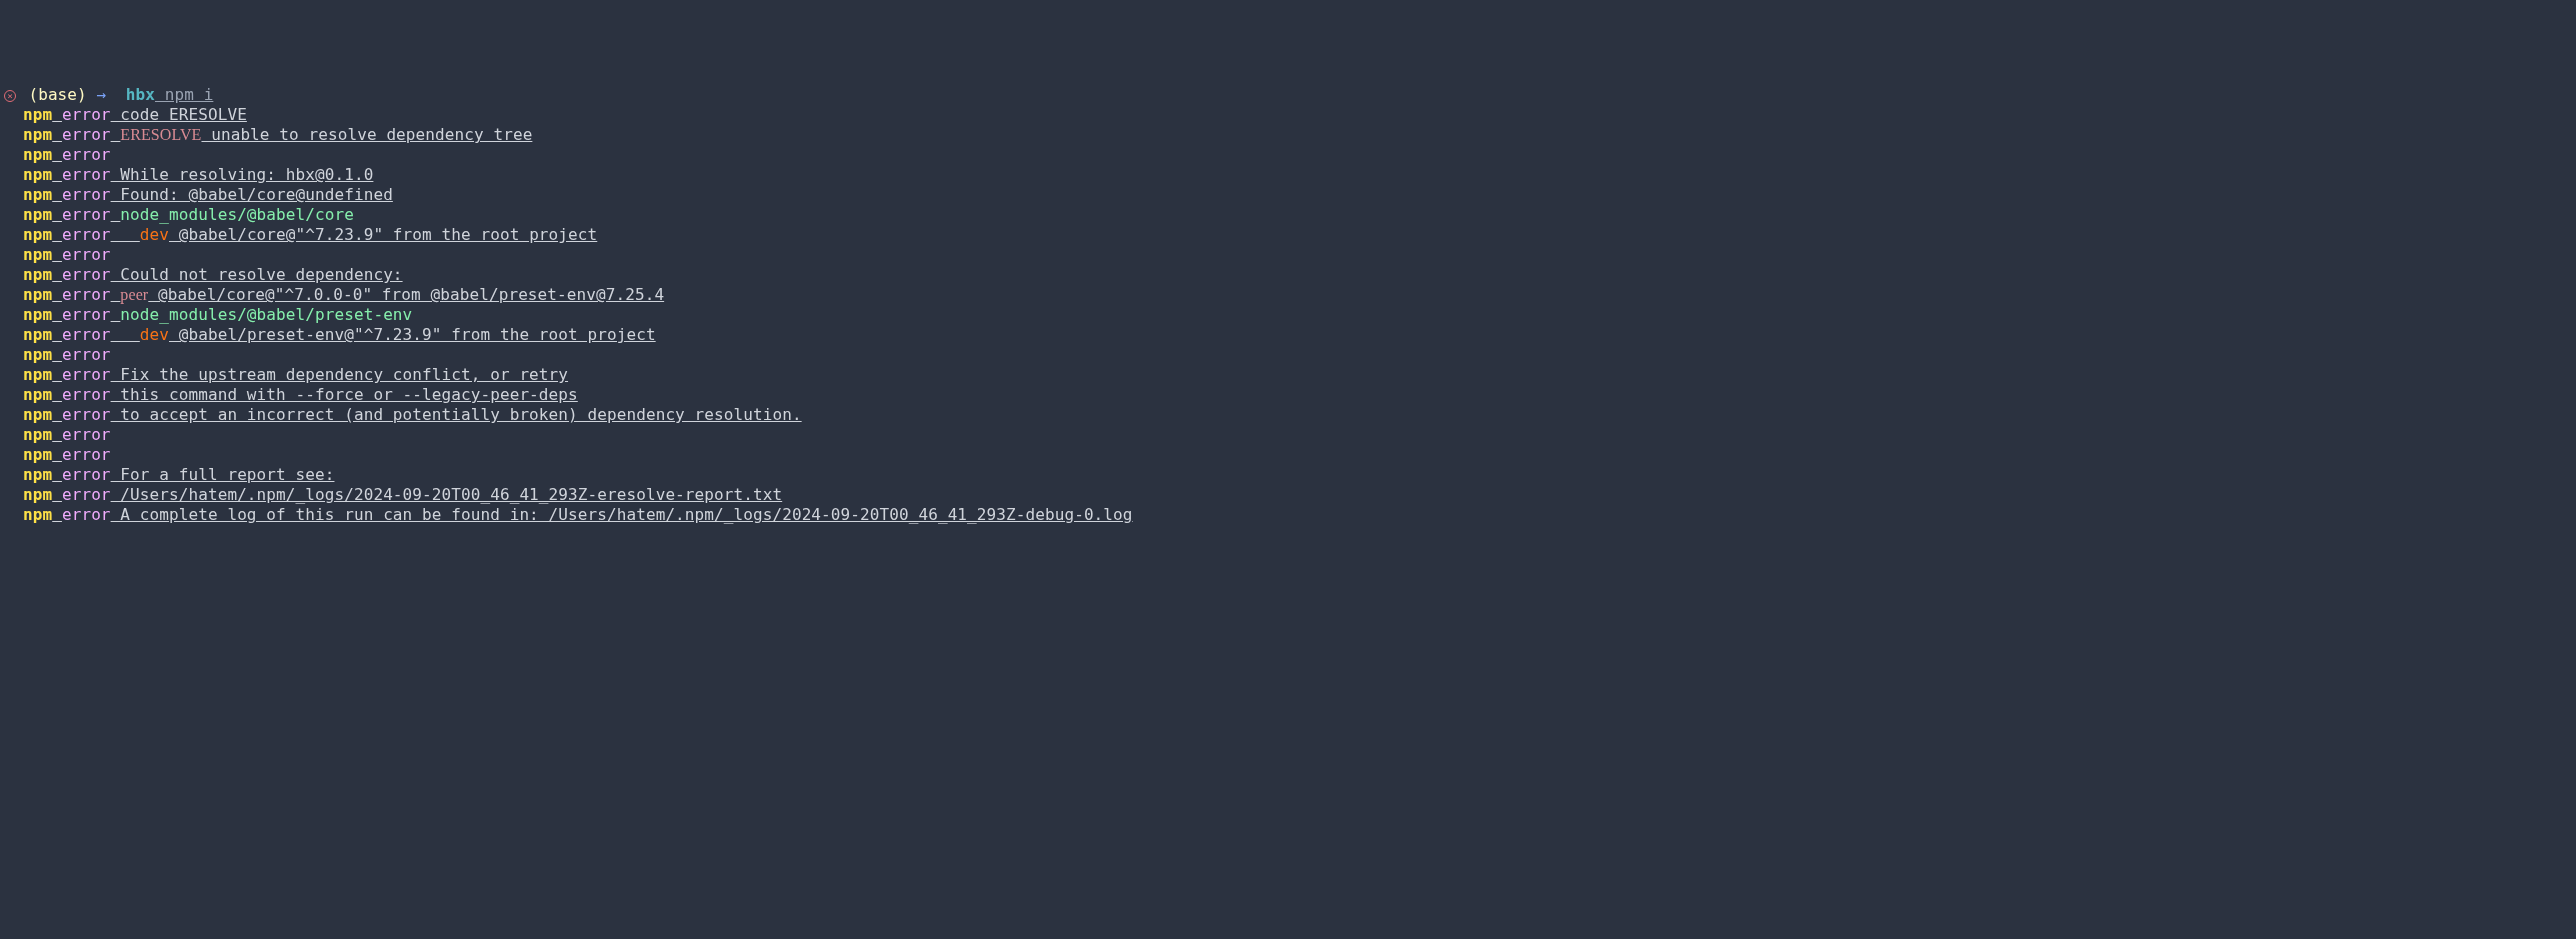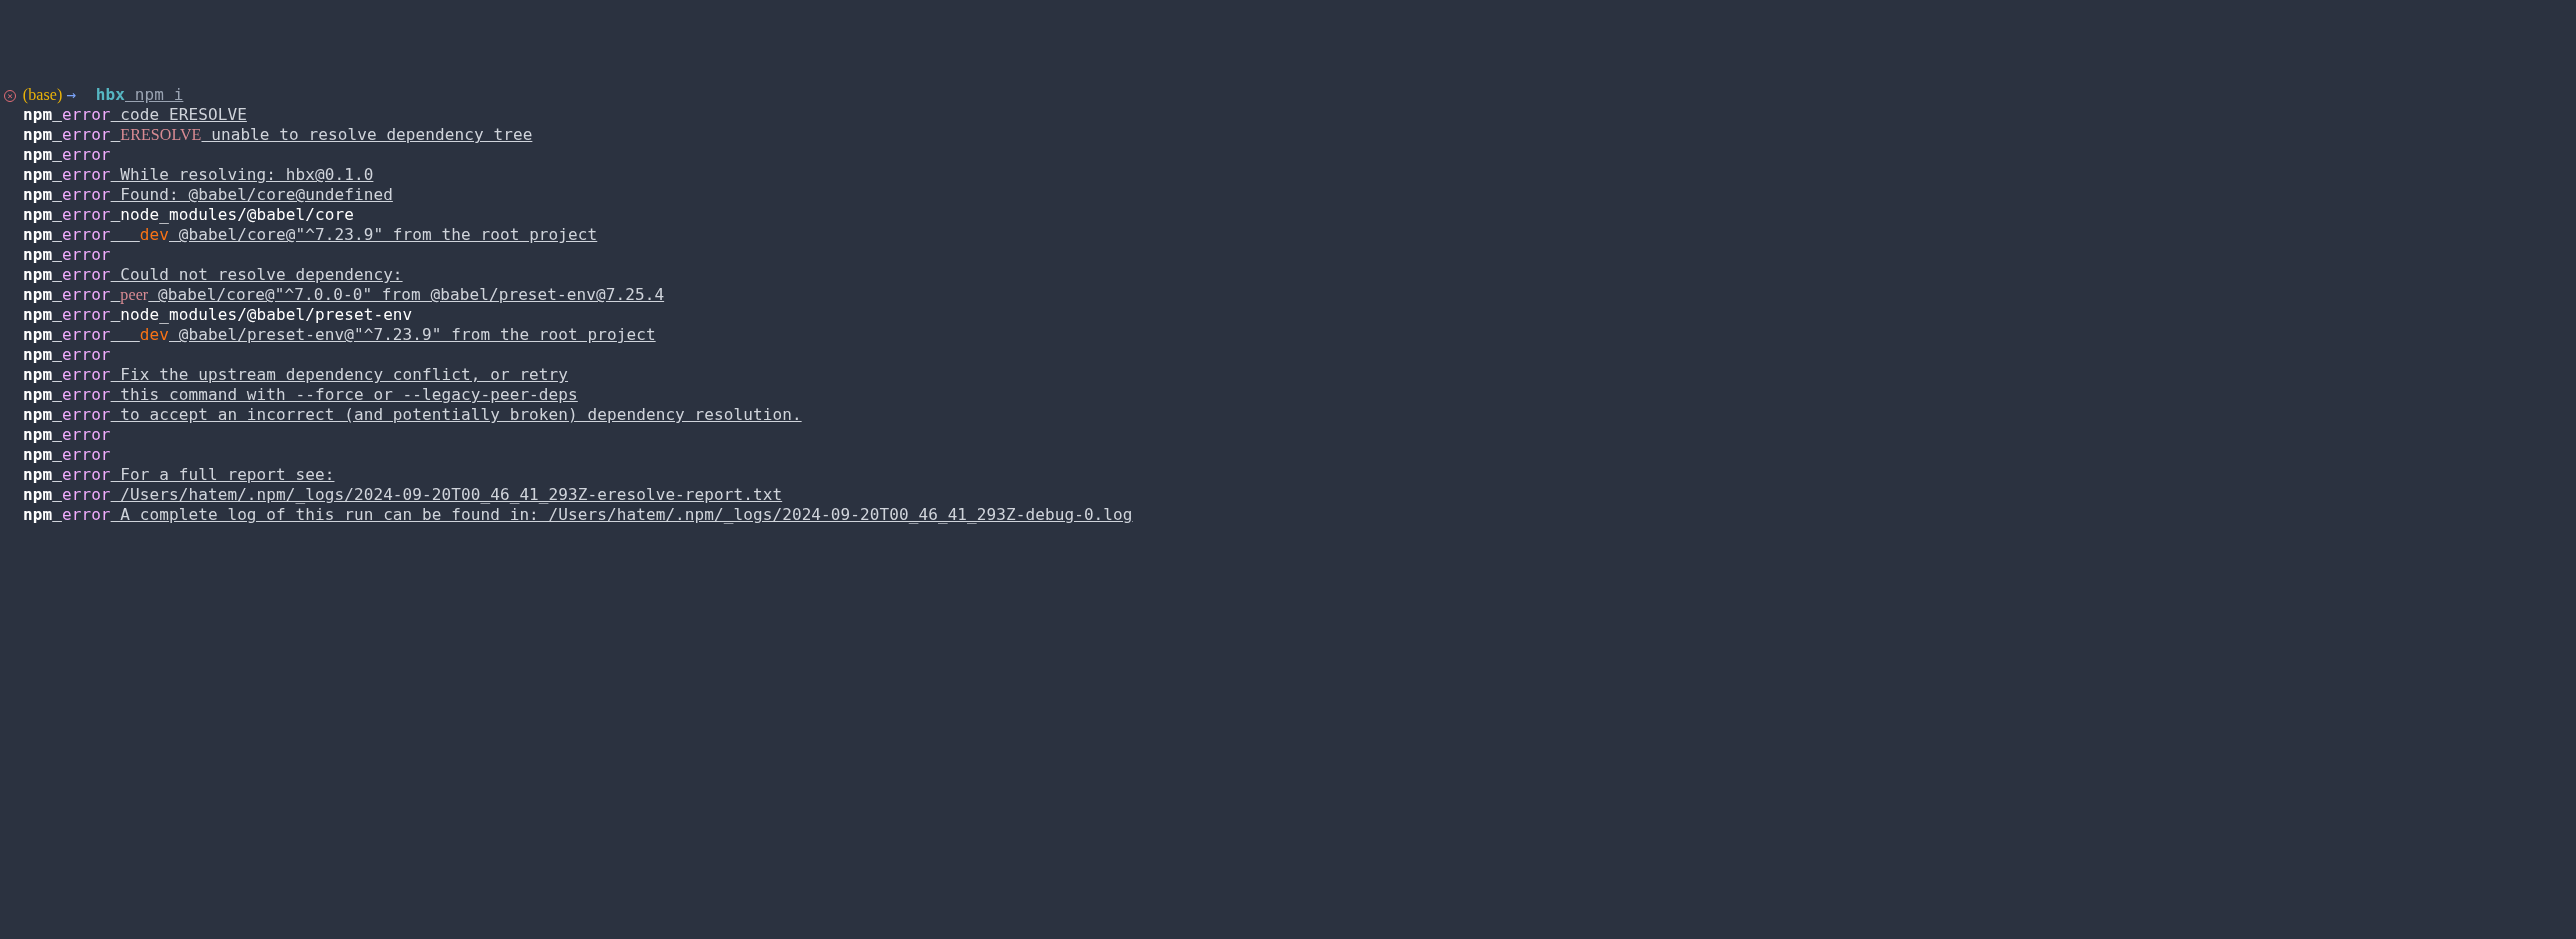--- a/index.html
+++ b/index.html
@@ -19,28 +19,28 @@
     width: 12px; height: 12px;
     border: 1.3px solid #e06c75;
     border-radius: 50%;
     color: #e06c75;
     font-size: 9.4px;
     line-height: 9.4px;
     text-align: center;
     vertical-align: 1.3px;
     margin-right: 2.7px;
   }
-  .base   { color: #eab308; font-family: Liberation Serif, serif; }
+  .base   { color: #fef9c3; }
   .arrow  { color: #7aa2f7; }
   .dir    { color: #56b6c2; font-weight: bold; }
   .cmd    { color: #9aa3b2; text-decoration: underline; }
-  .npm    { color: #ffffff; font-weight: bold; }
+  .npm    { color: #fde047; font-weight: bold; }
   .error  { color: #f0abfc; }
   .plain  { color: #d0d4db; text-decoration: underline; }
-  .path   { color: #ffffff; }
+  .path   { color: #86efac; }
   .peer   { color: #d98b93; font-family: Liberation Serif, serif; }
   .dev    { color: #f97316; }
   .indent-cmd { padding-left: 19px; }
 </style>
 </head>
 <body>
 
 
 
 <div id="term"><span class="line"><span class="err-icon">×</span><span class="base"> (base) </span><span class="arrow">→</span><span class="dir">  hbx</span><span class="cmd"> npm i</span></span><span class="line indent-cmd"><span class="npm">npm</span><span class="plain"> </span><span class="error">error</span><span class="plain"> code ERESOLVE</span></span><span class="line indent-cmd"><span class="npm">npm</span><span class="plain"> </span><span class="error">error</span><span class="plain"> </span><span class="peer">ERESOLVE</span><span class="plain"> unable to resolve dependency tree</span></span><span class="line indent-cmd"><span class="npm">npm</span><span class="plain"> </span><span class="error">error</span></span><span class="line indent-cmd"><span class="npm">npm</span><span class="plain"> </span><span class="error">error</span><span class="plain"> While resolving: hbx@0.1.0</span></span><span class="line indent-cmd"><span class="npm">npm</span><span class="plain"> </span><span class="error">error</span><span class="plain"> Found: @babel/core@undefined</span></span><span class="line indent-cmd"><span class="npm">npm</span><span class="plain"> </span><span class="error">error</span><span class="plain"> </span><span class="path">node_modules/@babel/core</span></span><span class="line indent-cmd"><span class="npm">npm</span><span class="plain"> </span><span class="error">error</span><span class="plain">   </span><span class="dev">dev</span><span class="plain"> @babel/core@"^7.23.9" from the root project</span></span><span class="line indent-cmd"><span class="npm">npm</span><span class="plain"> </span><span class="error">error</span></span><span class="line indent-cmd"><span class="npm">npm</span><span class="plain"> </span><span class="error">error</span><span class="plain"> Could not resolve dependency:</span></span><span class="line indent-cmd"><span class="npm">npm</span><span class="plain"> </span><span class="error">error</span><span class="plain"> </span><span class="peer">peer</span><span class="plain"> @babel/core@"^7.0.0-0" from @babel/preset-env@7.25.4</span></span><span class="line indent-cmd"><span class="npm">npm</span><span class="plain"> </span><span class="error">error</span><span class="plain"> </span><span class="path">node_modules/@babel/preset-env</span></span><span class="line indent-cmd"><span class="npm">npm</span><span class="plain"> </span><span class="error">error</span><span class="plain">   </span><span class="dev">dev</span><span class="plain"> @babel/preset-env@"^7.23.9" from the root project</span></span><span class="line indent-cmd"><span class="npm">npm</span><span class="plain"> </span><span class="error">error</span></span><span class="line indent-cmd"><span class="npm">npm</span><span class="plain"> </span><span class="error">error</span><span class="plain"> Fix the upstream dependency conflict, or retry</span></span><span class="line indent-cmd"><span class="npm">npm</span><span class="plain"> </span><span class="error">error</span><span class="plain"> this command with --force or --legacy-peer-deps</span></span><span class="line indent-cmd"><span class="npm">npm</span><span class="plain"> </span><span class="error">error</span><span class="plain"> to accept an incorrect (and potentially broken) dependency resolution.</span></span><span class="line indent-cmd"><span class="npm">npm</span><span class="plain"> </span><span class="error">error</span></span><span class="line indent-cmd"><span class="npm">npm</span><span class="plain"> </span><span class="error">error</span></span><span class="line indent-cmd"><span class="npm">npm</span><span class="plain"> </span><span class="error">error</span><span class="plain"> For a full report see:</span></span><span class="line indent-cmd"><span class="npm">npm</span><span class="plain"> </span><span class="error">error</span><span class="plain"> /Users/hatem/.npm/_logs/2024-09-20T00_46_41_293Z-eresolve-report.txt</span></span><span class="line indent-cmd"><span class="npm">npm</span><span class="plain"> </span><span class="error">error</span><span class="plain"> A complete log of this run can be found in: /Users/hatem/.npm/_logs/2024-09-20T00_46_41_293Z-debug-0.log</span></span></div>

